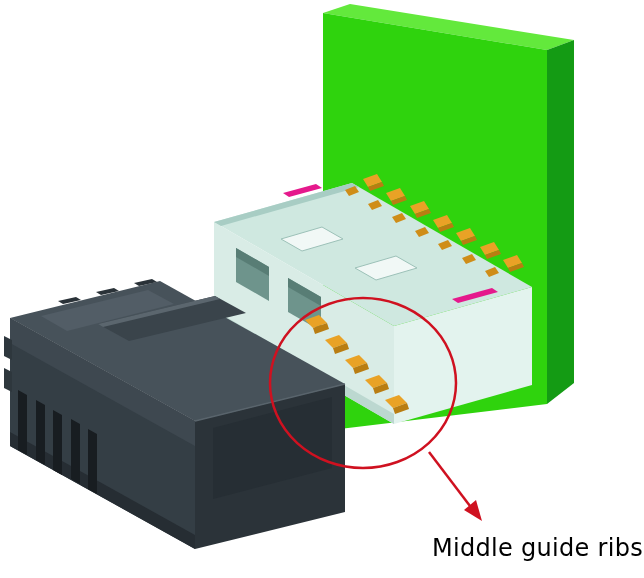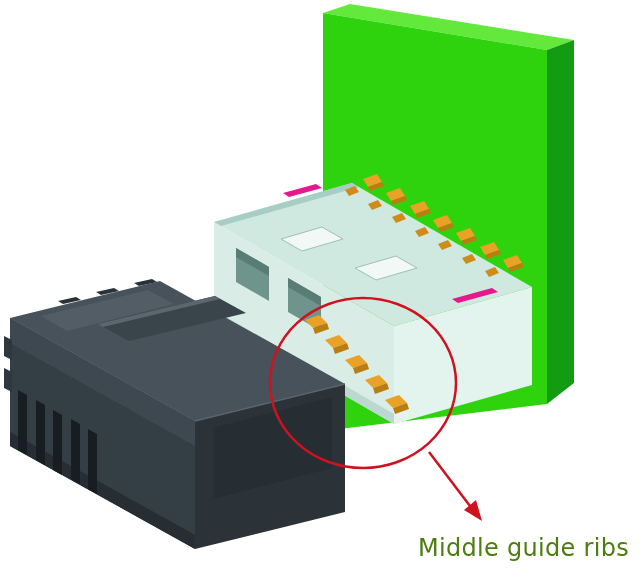--- a/index.html
+++ b/index.html
@@ -6,24 +6,24 @@
   .stage{
     position:relative;
     width:644px;height:578px;
     background:#ffffff;
     overflow:hidden;
     font-family:"DejaVu Sans","Liberation Sans",sans-serif;
   }
   .stage svg{position:absolute;left:0;top:0;}
   .callout-label{
     position:absolute;
-    left:418px;top:534px;
+    left:432px;top:534px;
     font-size:24px;
     letter-spacing:0.3px;
-    color:#4d7c0f;
+    color:#000000;
     white-space:nowrap;
   }
 </style>
 </head>
 <body>
 
 <div class="stage">
 
   <svg width="644" height="578" viewBox="0 0 644 578">
 

